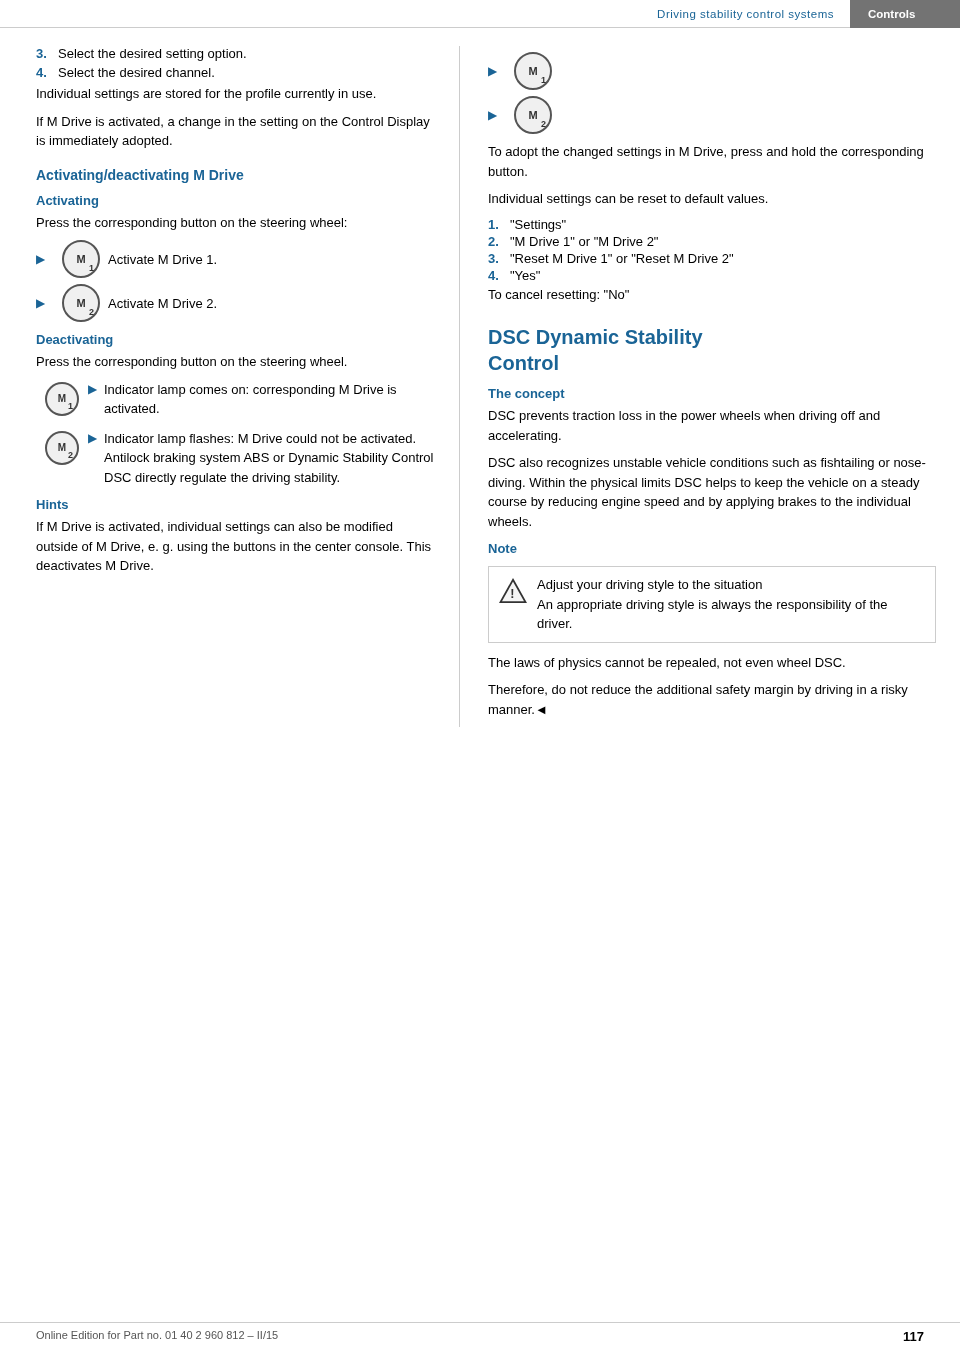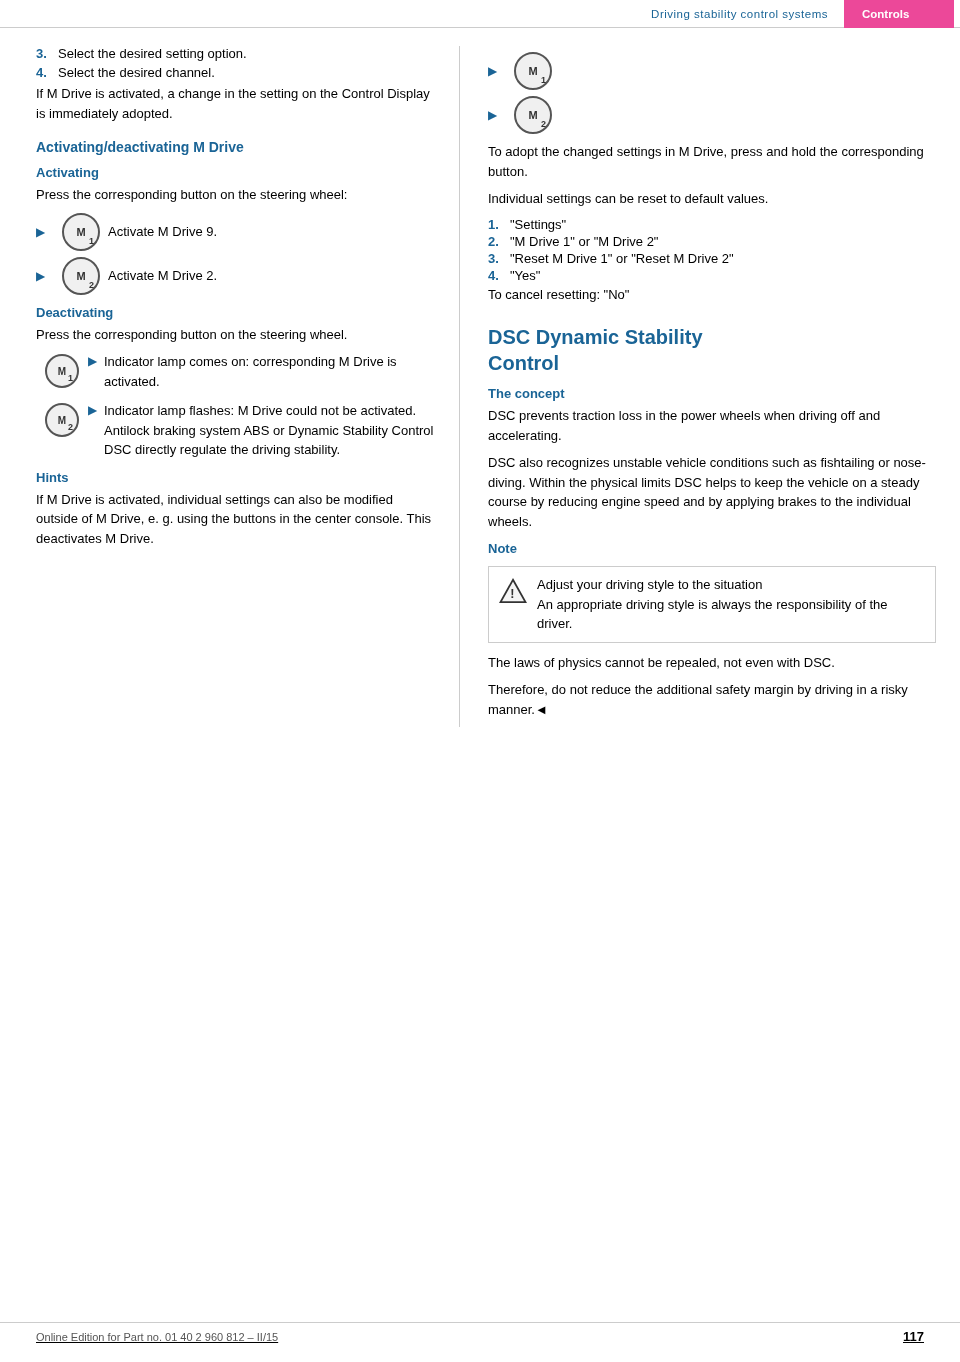--- a/index.html
+++ b/index.html
@@ -13,32 +13,32 @@
       position: relative;
     }
 
     
     .page-header {
       display: flex;
       justify-content: flex-end;
       align-items: center;
       border-bottom: 1px solid #ccc;
       height: 28px;
-      padding: 6px;
+      padding: 0;
     }
     .header-left {
       flex: 1;
       text-align: right;
       padding-right: 16px;
       font-size: 11.5px;
       color: #1a6496;
       letter-spacing: 0.5px;
     }
     .header-right {
-      background: #ec4899;
+      background: #737373;
       color: #fff;
       font-size: 11.5px;
       padding: 5px 18px;
       font-weight: bold;
       height: 28px;
       display: flex;
       align-items: center;
       min-width: 110px;
     }
 
@@ -175,25 +175,24 @@
     }
     .note-text { font-size: 13px; line-height: 1.5; flex: 1; }
 
     
     .page-footer {
       position: absolute;
       bottom: 18px;
       width: 100%;
       display: flex;
       justify-content: space-between;
-      align-items: center;
+      align-items: flex-start;
       padding: 0 36px 0 36px;
       border-top: 1px solid #ccc;
       padding-top: 6px;
-      text-decoration: underline;
     }
     .footer-text {
       font-size: 11px;
       color: #555;
     }
     .page-number {
       font-size: 13px;
       font-weight: bold;
       color: #000;
     }
@@ -214,33 +213,34 @@
 
     <div class="numbered-item">
       <span class="num">3.</span>
       <span class="num-text">Select the desired setting option.</span>
     </div>
     <div class="numbered-item">
       <span class="num">4.</span>
       <span class="num-text">Select the desired channel.</span>
     </div>
 
+    <p>Individual settings are stored for the profile currently in use.</p>
     <p>If M Drive is activated, a change in the setting on the Control Display is immediately adopted.</p>
 
     <div class="section-heading">Activating/deactivating M Drive</div>
 
     <div class="subsection-heading">Activating</div>
     <p>Press the corresponding button on the steering wheel:</p>
 
     <div class="bullet-row">
       <span class="arrow-bullet">▶</span>
       <div class="m-button-img">
         M<span class="m-sub">1</span>
       </div>
-      <span class="bullet-label">Activate M Drive 9.</span>
+      <span class="bullet-label">Activate M Drive 1.</span>
     </div>
 
     <div class="bullet-row">
       <span class="arrow-bullet">▶</span>
       <div class="m-button-img">
         M<span class="m-sub">2</span>
       </div>
       <span class="bullet-label">Activate M Drive 2.</span>
     </div>
 
@@ -338,21 +338,21 @@
       <svg class="warning-triangle" viewBox="0 0 40 36" fill="none" xmlns="http://www.w3.org/2000/svg">
         <polygon points="20,2 38,34 2,34" stroke="#333" stroke-width="2.5" fill="#f5f5f5"></polygon>
         <text x="19" y="28" text-anchor="middle" font-size="18" font-weight="bold" fill="#333">!</text>
       </svg>
       <div class="note-text">
         <span>Adjust your driving style to the situation</span><br>
         <span>An appropriate driving style is always the responsibility of the driver.</span>
       </div>
     </div>
 
-    <p>The laws of physics cannot be repealed, not even with DSC.</p>
+    <p>The laws of physics cannot be repealed, not even wheel DSC.</p>
     <p>Therefore, do not reduce the additional safety margin by driving in a risky manner.◄</p>
 
   </div>
 </div>
 
 <div class="page-footer">
   <span class="footer-text">Online Edition for Part no. 01 40 2 960 812 – II/15</span>
   <span class="page-number">117</span>
 </div>
 

